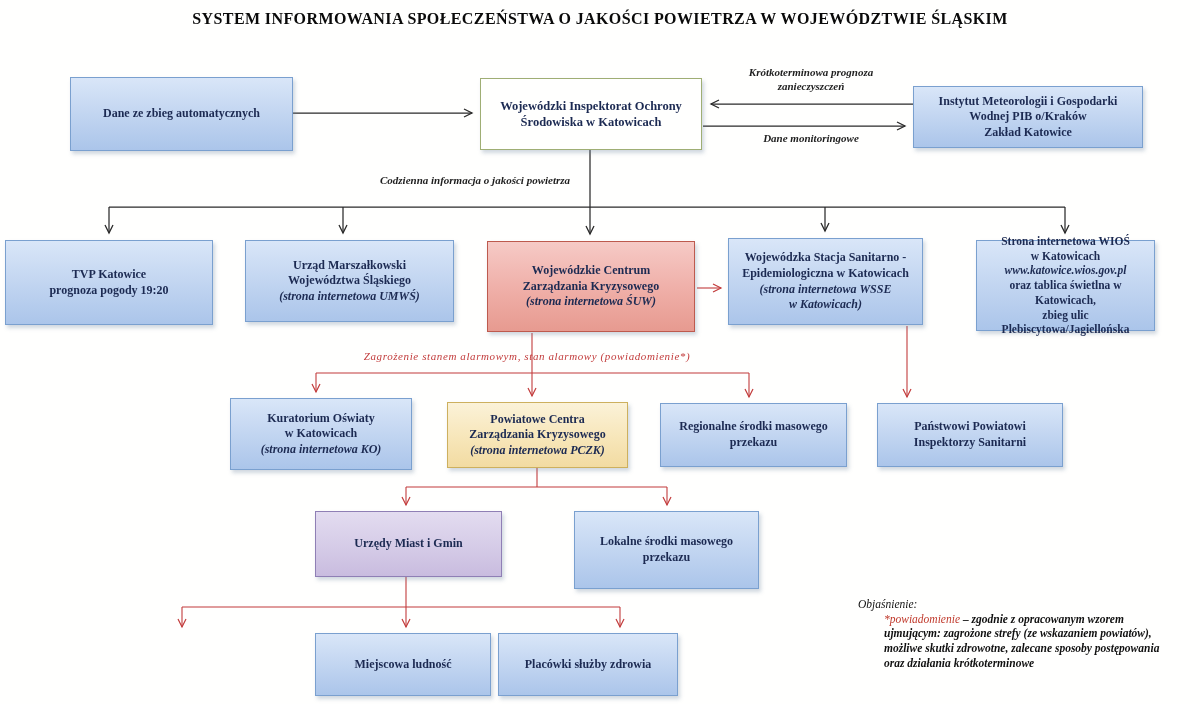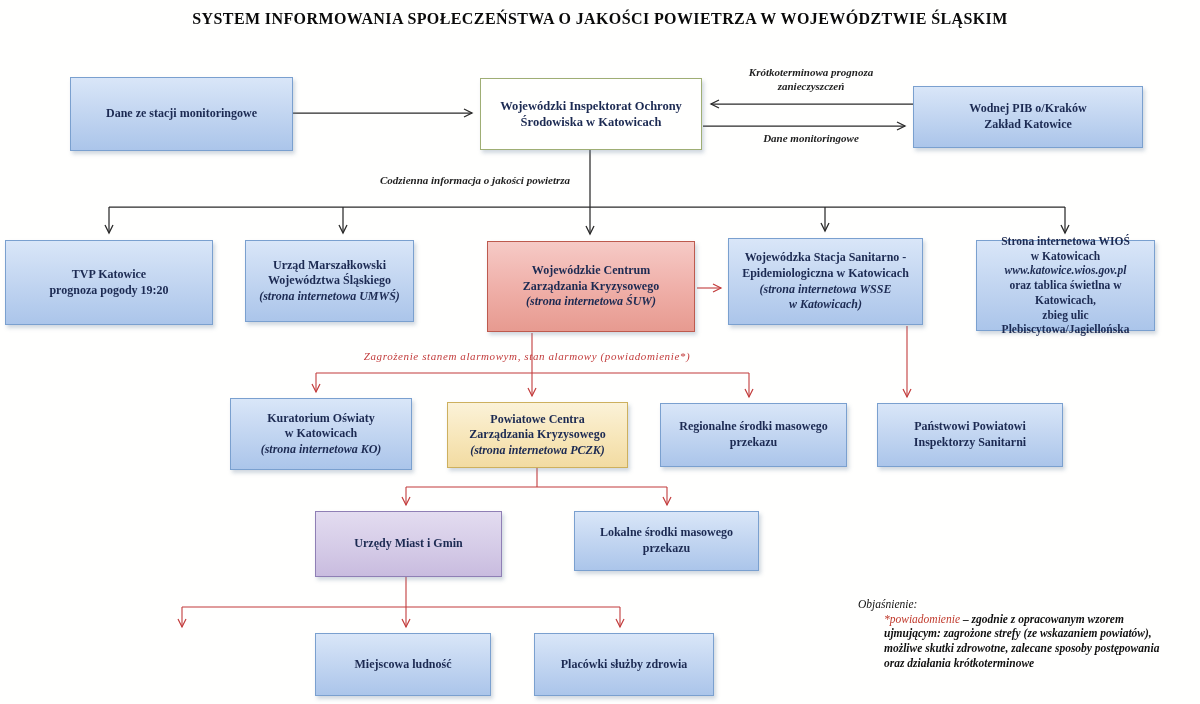--- a/index.html
+++ b/index.html
@@ -80,36 +80,37 @@
 
   <div class="elabel" style="left:713px;top:66px;width:196px;">
     <div>Krótkoterminowa prognoza</div>
     <div>zanieczyszczeń</div>
   </div>
   <div class="elabel" style="left:713px;top:132px;width:196px;">Dane monitoringowe</div>
   <div class="elabel" style="left:368px;top:174px;width:214px;">Codzienna informacja o jakości powietrza</div>
   <div class="elabel red" style="left:325px;top:350px;width:404px;">Zagrożenie stanem alarmowym, stan alarmowy (powiadomienie*)</div>
 
   <div class="box blue" style="left:70px;top:77px;width:223px;height:74px;">
-    <div class="ln">Dane ze stacji monitoringowe</div>
+    <div class="ln">Dane ze zbieg automatycznych</div>
   </div>
   <div class="box green" style="left:480px;top:78px;width:222px;height:72px;font-size:12.5px;">
     <div class="ln">Wojewódzki Inspektorat Ochrony</div>
     <div class="ln">Środowiska w Katowicach</div>
   </div>
   <div class="box blue" style="left:913px;top:86px;width:230px;height:62px;">
+    <div class="ln">Instytut Meteorologii i Gospodarki</div>
     <div class="ln">Wodnej PIB o/Kraków</div>
     <div class="ln">Zakład Katowice</div>
   </div>
 
   <div class="box blue" style="left:5px;top:240px;width:208px;height:85px;">
     <div class="ln">TVP Katowice</div>
     <div class="ln">prognoza pogody 19:20</div>
   </div>
-  <div class="box blue" style="left:245px;top:240px;width:169px;height:82px;">
+  <div class="box blue" style="left:245px;top:240px;width:209px;height:82px;">
     <div class="ln">Urząd Marszałkowski</div>
     <div class="ln">Województwa Śląskiego</div>
     <div class="ln it">(strona internetowa UMWŚ)</div>
   </div>
   <div class="box pink" style="left:487px;top:241px;width:208px;height:91px;">
     <div class="ln">Wojewódzkie Centrum</div>
     <div class="ln">Zarządzania Kryzysowego</div>
     <div class="ln it">(strona internetowa ŚUW)</div>
   </div>
   <div class="box blue" style="left:728px;top:238px;width:195px;height:87px;">
@@ -141,29 +142,29 @@
     <div class="ln">przekazu</div>
   </div>
   <div class="box blue" style="left:877px;top:403px;width:186px;height:64px;">
     <div class="ln">Państwowi Powiatowi</div>
     <div class="ln">Inspektorzy Sanitarni</div>
   </div>
 
   <div class="box purple" style="left:315px;top:511px;width:187px;height:66px;">
     <div class="ln">Urzędy Miast i Gmin</div>
   </div>
-  <div class="box blue" style="left:574px;top:511px;width:185px;height:60px;">
+  <div class="box blue" style="left:574px;top:511px;width:185px;height:78px;">
     <div class="ln">Lokalne środki masowego</div>
     <div class="ln">przekazu</div>
   </div>
 
   <div class="box blue" style="left:315px;top:633px;width:176px;height:63px;">
     <div class="ln">Miejscowa ludność</div>
   </div>
-  <div class="box blue" style="left:534px;top:633px;width:180px;height:63px;">
+  <div class="box blue" style="left:498px;top:633px;width:180px;height:63px;">
     <div class="ln">Placówki służby zdrowia</div>
   </div>
 
   <div class="legend">
     <div class="head">Objaśnienie:</div>
     <div class="body">
       <span class="term">*powiadomienie</span><span> – zgodnie z opracowanym wzorem</span>
       <div>ujmującym: zagrożone strefy (ze wskazaniem powiatów),</div>
       <div>możliwe skutki zdrowotne, zalecane sposoby postępowania</div>
       <div>oraz działania krótkoterminowe</div>

